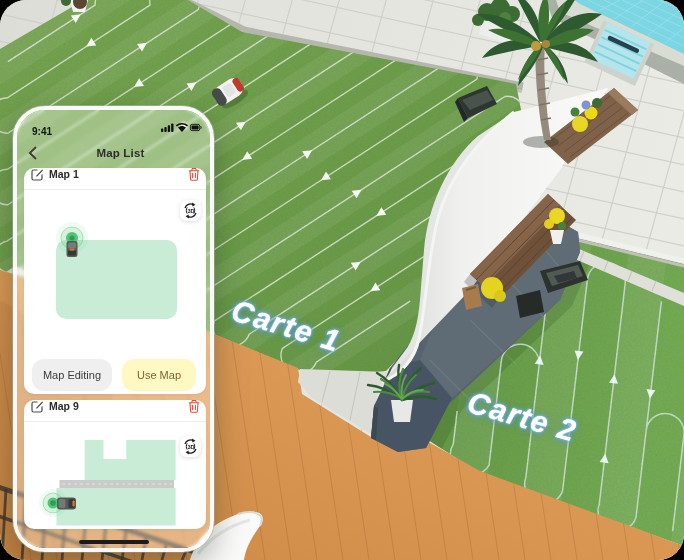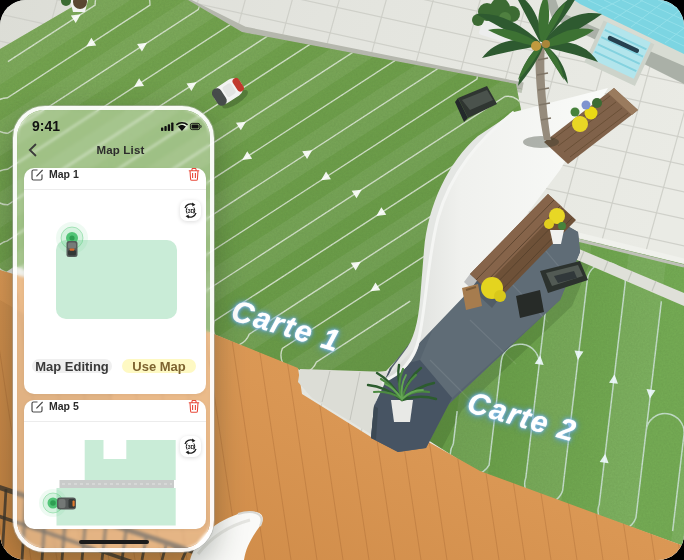--- a/index.html
+++ b/index.html
@@ -8,36 +8,36 @@
 #bg{position:absolute;left:0;top:0;}
 .carte{position:absolute;color:#fff;font-style:italic;font-weight:bold;font-size:30px;letter-spacing:1.5px;
  text-shadow:0 0 1px #d7ecfa,0 0 3px #8fc4ea,0 0 5px #62a5dd,0 1px 7px rgba(74,144,217,0.85);}
 #c1{left:230px;top:309px;transform:rotate(17deg);}
 #c2{left:466px;top:400px;transform:rotate(16deg);}
 #phone{position:absolute;left:13px;top:106px;width:201px;height:446px;border-radius:32px;
  border:4px solid rgba(255,255,255,0.95);box-shadow:0 12px 32px rgba(30,40,25,0.35),0 0 0 1px rgba(200,200,200,0.5);}
 #screen{position:absolute;inset:0;border-radius:28px;overflow:hidden;
  background:rgba(251,251,248,0.32);backdrop-filter:blur(1.6px) brightness(1.05);}
 #statusbar{display:flex;justify-content:space-between;align-items:center;padding:8px 8px 0 15px;}
-#time{font-size:14px;font-weight:bold;color:#111;}
+#time{font-size:10px;font-weight:bold;color:#111;margin-top:8px;}
 #navbar{position:relative;height:28px;display:flex;align-items:center;justify-content:center;margin-top:2px;padding-left:14px;}
 #backbtn{position:absolute;left:11px;top:7px;}
 #navtitle{font-size:11.5px;font-weight:bold;color:#2d2d2d;letter-spacing:0.2px;}
 .card{position:absolute;left:7px;width:182px;background:#fff;border-radius:10px;box-shadow:0 1px 4px rgba(0,0,0,0.06);}
 #card1{top:58px;height:226px;}
 #card2{top:290px;height:129px;}
 .cardhead{display:flex;height:22px;padding:0 6px 0 7px;border-bottom:1px solid #ececec;}
 .cardtitle{font-size:10.5px;font-weight:bold;color:#2b2b2b;margin-left:5px;flex:1;}
 .cardbody{position:relative;}
 .btn3d{position:absolute;right:5px;top:10px;width:21px;height:21px;border-radius:7px;background:#fff;
  box-shadow:0 1px 4px rgba(0,0,0,0.14);display:flex;align-items:center;justify-content:center;}
 #gmap1{position:absolute;left:32px;top:50px;width:121px;height:79px;border-radius:10px;background:#c9ecd7;}
 #marker1{position:absolute;left:26px;top:30px;}
 .btnrow{display:flex;gap:10px;padding:0 8px;margin-top:4px;}
-.pill{height:14px;border-radius:12px;display:flex;align-items:center;justify-content:center;font-size:13px;font-weight:bold;}
+.pill{height:32px;border-radius:12px;display:flex;align-items:center;justify-content:center;font-size:11px;font-weight:normal;}
 #editbtn{width:80px;background:#efefef;color:#3a3a3a;}
 #usebtn{width:74px;background:#fef9c3;color:#7e6330;}
 #gmap2{position:absolute;left:0;top:0;}
 #homebar{position:absolute;left:50%;bottom:4px;transform:translateX(-50%);width:70px;height:4px;border-radius:2px;background:#1b1b1b;}
 </style>
 </head>
 <body>
 <div id="canvas">
 <svg id="bg" width="684" height="560" viewBox="0 0 684 560">
 <defs>
@@ -401,21 +401,21 @@
         <div class="pill" id="usebtn">Use Map</div>
       </div>
     </div>
 
     <div class="card" id="card2">
       <div class="cardhead">
         <svg class="editic" width="13" height="13" viewBox="0 0 13 13">
               <path d="M 11 6.5 V 10.5 A 1.5 1.5 0 0 1 9.5 12 H 2.5 A 1.5 1.5 0 0 1 1 10.5 V 3.5 A 1.5 1.5 0 0 1 2.5 2 H 6.5" fill="none" stroke="#4a4a4a" stroke-width="1.2"></path>
               <path d="M 5 8 L 11.2 1.6 L 12 2.4 L 5.8 8.8 Z" fill="#444"></path>
             </svg>
-        <span class="cardtitle">Map 5</span>
+        <span class="cardtitle">Map 9</span>
         <svg class="trashic" width="12" height="13" viewBox="0 0 12 13">
               <path d="M 0.8 2.8 H 11.2 M 4 2.6 V 1.2 A 0.7 0.7 0 0 1 4.7 0.5 H 7.3 A 0.7 0.7 0 0 1 8 1.2 V 2.6 M 2 2.8 L 2.6 11.2 A 1.2 1.2 0 0 0 3.8 12.3 H 8.2 A 1.2 1.2 0 0 0 9.4 11.2 L 10 2.8 M 4.6 5 V 10 M 7.4 5 V 10" fill="none" stroke="#e8493a" stroke-width="1.1"></path>
             </svg>
       </div>
       <div class="cardbody" style="height:106px;">
         <div class="btn3d" style="top:14px;">
               <svg width="17" height="17" viewBox="0 0 17 17">
                 <path d="M 3.0 6.0 A 6.2 6.2 0 0 1 11.2 2.3" fill="none" stroke="#1c1c1c" stroke-width="1.3"></path>
                 <path d="M 10.0 0.6 L 13.4 2.7 L 10.4 4.5 Z" fill="#1c1c1c"></path>
                 <path d="M 14.0 11.0 A 6.2 6.2 0 0 1 5.8 14.7" fill="none" stroke="#1c1c1c" stroke-width="1.3"></path>

